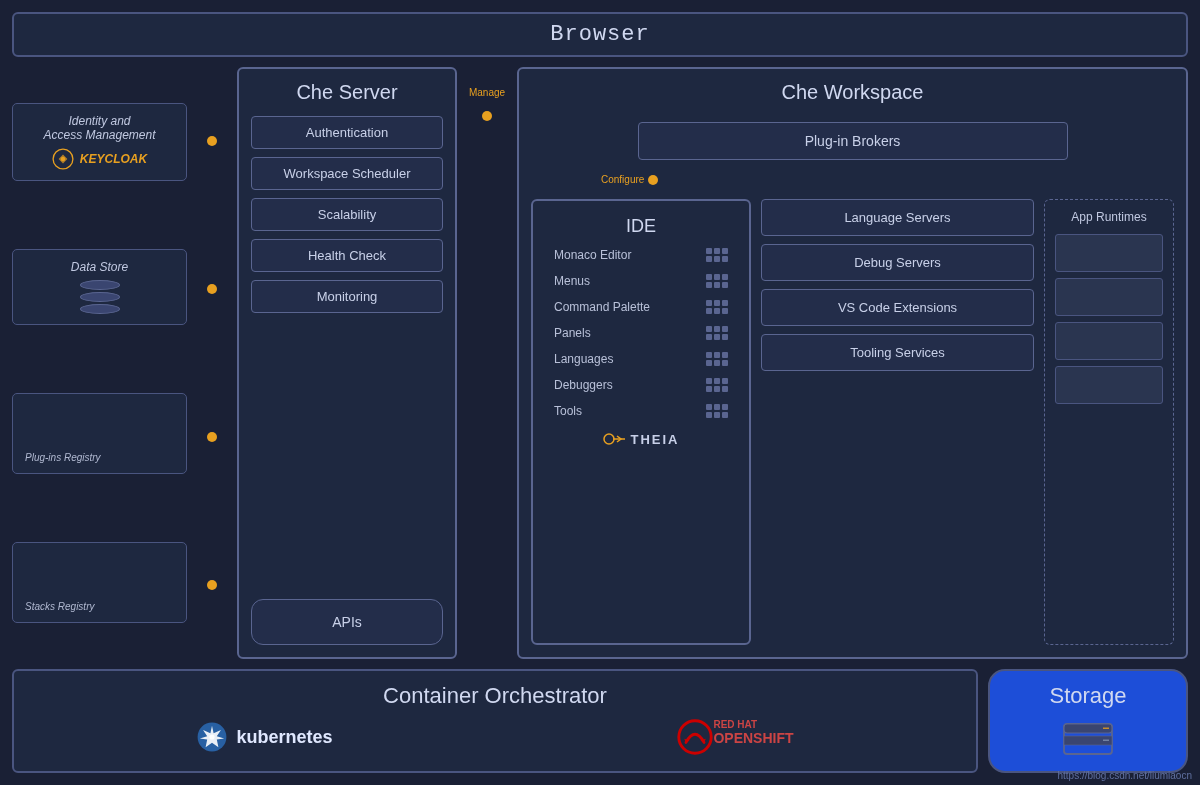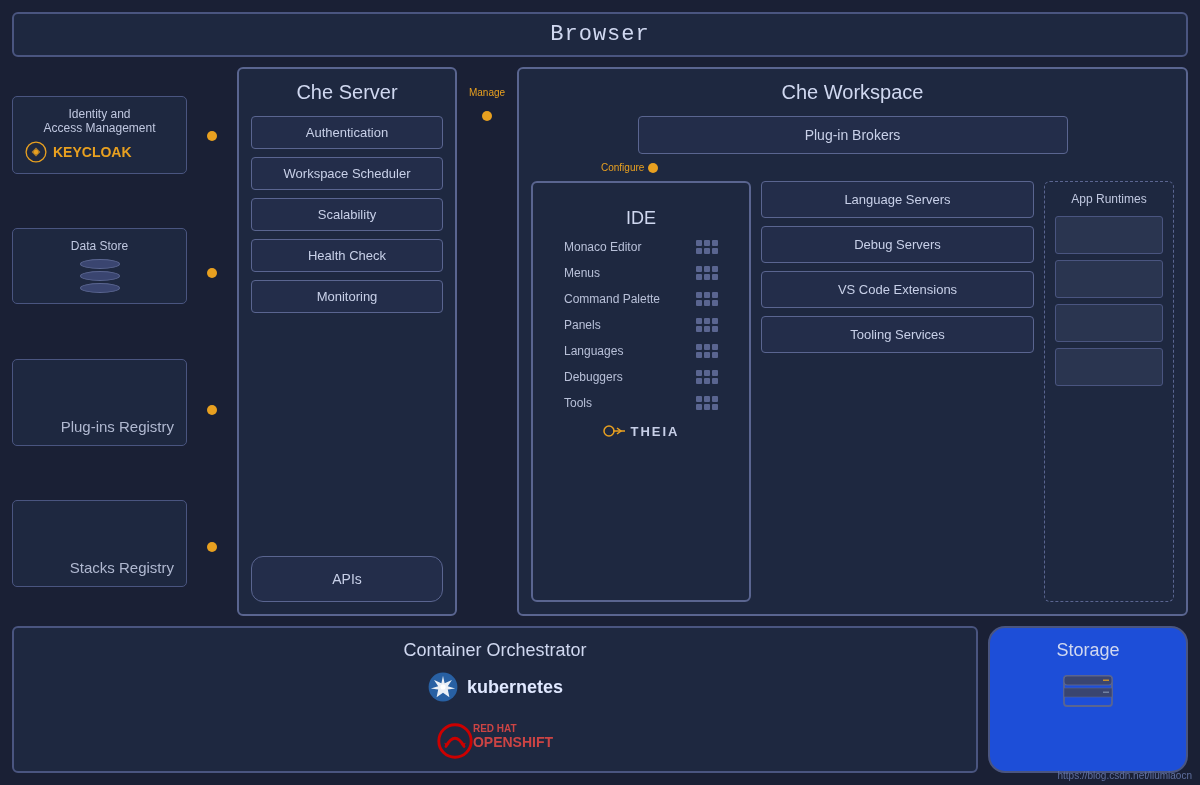--- a/index.html
+++ b/index.html
@@ -46,42 +46,44 @@
     }
 
     
     .left-panel {
       display: flex;
       flex-direction: column;
       gap: 16px;
       width: 175px;
       justify-content: space-around;
       padding: 10px 0;
+      font-style: italic;
     }
 
     .left-card {
       border: 1.5px solid #4a5580;
       border-radius: 5px;
       padding: 10px 12px;
       background: #1e2840;
       position: relative;
     }
 
     .left-card-title {
       font-size: 12px;
       color: #c0c8e0;
       margin-bottom: 6px;
       text-align: center;
     }
 
     .keycloak-logo {
       display: flex;
       align-items: center;
+      justify-content: center;
       gap: 6px;
-      font-size: 14px;
+      font-size: 12px;
       font-weight: bold;
       color: #e8a020;
     }
     .keycloak-icon {
       width: 22px;
       height: 22px;
     }
 
     .db-icon {
       display: flex;
@@ -92,23 +94,23 @@
     }
     .db-disk {
       width: 40px;
       height: 10px;
       background: #3a4570;
       border-radius: 50%;
       border: 1.5px solid #5a6590;
     }
 
     .small-label {
-      font-size: 15px;
+      font-size: 10px;
       color: #b0b8d0;
-      text-align: right;
+      text-align: left;
       margin-top: 48px;
     }
 
     
     .che-server-box {
       border: 2px solid #5a6590;
       border-radius: 6px;
       padding: 12px;
       background: #1e2840;
       width: 220px;
@@ -152,21 +154,21 @@
 
     
     .che-workspace-box {
       border: 2px solid #5a6590;
       border-radius: 6px;
       padding: 12px;
       background: #1e2840;
       flex: 1;
       display: flex;
       flex-direction: column;
-      gap: 8px;
+      gap: 14px;
       position: relative;
     }
 
     
     .plugin-brokers-bar {
       border: 1.5px solid #5a6590;
       border-radius: 4px;
       padding: 10px;
       text-align: center;
       font-size: 14px;
@@ -179,21 +181,21 @@
     .workspace-inner {
       display: flex;
       gap: 10px;
       flex: 1;
     }
 
     
     .ide-box {
       border: 2px solid #5a6590;
       border-radius: 6px;
-      padding: 25px;
+      padding: 15px;
       background: #1e2840;
       width: 220px;
       display: flex;
       flex-direction: column;
       gap: 6px;
     }
 
     .ide-title {
       font-size: 18px;
       font-weight: 300;
@@ -302,33 +304,32 @@
 
     .storage-box {
       border: 2px solid #4a5580;
       border-radius: 17px;
       padding: 12px 20px;
       background: #1d4ed8;
       width: 200px;
     }
 
     .bottom-section-title {
-      font-size: 18px;
+      font-size: 22px;
       font-weight: 300;
       color: #d0d8f0;
       text-align: center;
       margin-bottom: 10px;
     }
 
     .orch-logos {
       display: flex;
       align-items: center;
       justify-content: space-around;
       gap: 20px;
-      flex-direction: column;
     }
 
     .k8s-logo {
       display: flex;
       align-items: center;
       gap: 8px;
       font-size: 18px;
       font-weight: bold;
       color: #e0e8ff;
     }

